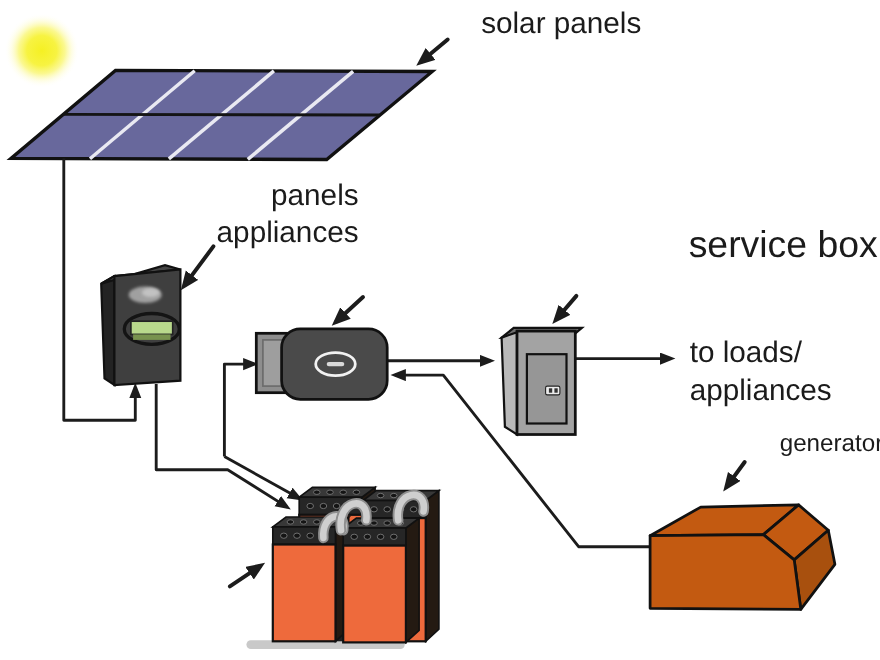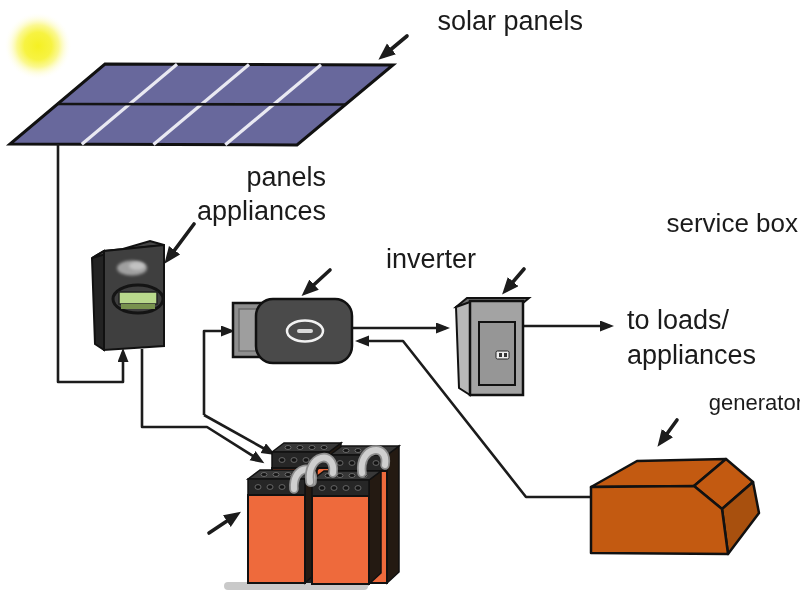--- a/index.html
+++ b/index.html
@@ -4,21 +4,21 @@
 <style>
   html,body{margin:0;padding:0;background:#ffffff;}
   .stage{position:relative;width:800px;height:600px;background:#ffffff;overflow:hidden;
          font-family:"Liberation Sans",sans-serif;}
   .stage svg{position:absolute;left:0;top:0;}
   .lbl{position:absolute;font-size:27px;line-height:35px;color:#1b1b1b;text-align:right;
        white-space:nowrap;font-family:"Liberation Sans",sans-serif;}
   .lbl-solar{left:343px;top:5px;width:240px;line-height:33px;}
   .lbl-charge{left:116px;top:160px;width:210px;line-height:34px;}
   .lbl-inverter{left:296px;top:243px;width:180px;line-height:33px;}
-  .lbl-servicebox{left:448px;top:205px;width:350px;line-height:36px;font-size:26px;}
+  .lbl-servicebox{left:448px;top:205px;width:350px;line-height:36px;font-size:34px;}
   .lbl-toloads{left:627px;top:303px;width:175px;text-align:left;line-height:35px;}
   .lbl-generator{left:643px;top:390px;width:160px;font-size:22px;line-height:26px;}
   .lbl-batteries{left:80px;top:526px;width:180px;}
 </style>
 </head>
 <body>
 
 <div class="stage">
 
 <svg width="800" height="600" viewBox="0 0 800 600">
@@ -190,21 +190,20 @@
   </g>
 </svg>
 
 <div class="lbl lbl-solar">solar panels</div>
 
 <div class="lbl lbl-charge">
   <div>panels</div>
   <div>appliances</div>
 </div>
 
-<div class="lbl lbl-inverter">inverter</div>
 
 <div class="lbl lbl-servicebox">
   <div>service box</div>
 </div>
 
 <div class="lbl lbl-toloads">
   <div>to loads/</div>
   <div>appliances</div>
 </div>
 

